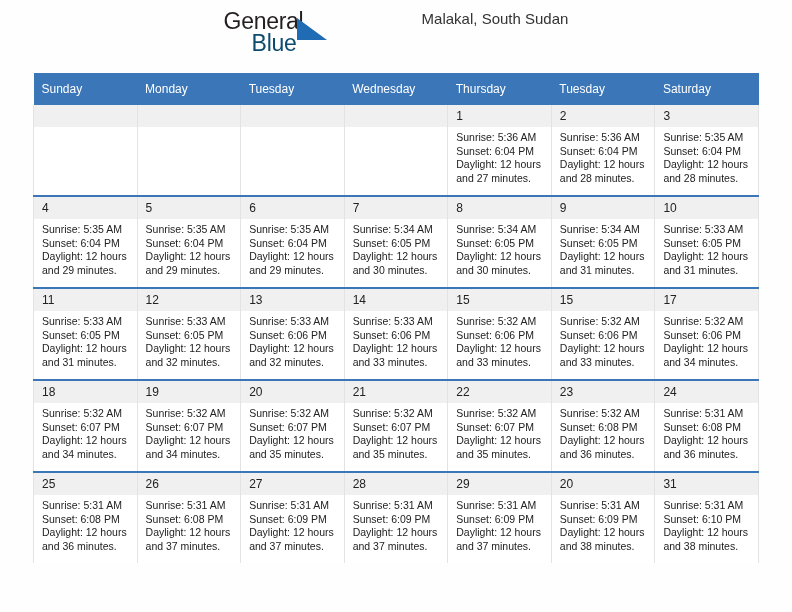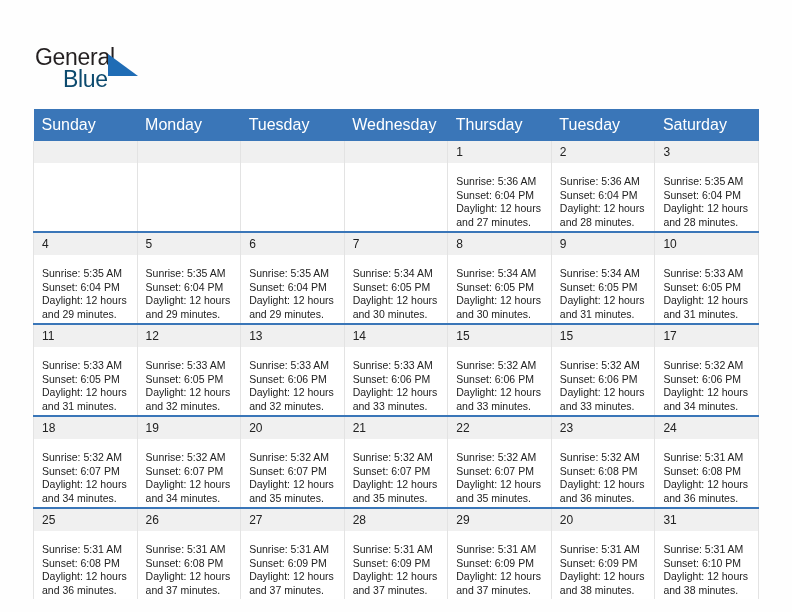--- a/index.html
+++ b/index.html
@@ -21,22 +21,21 @@
     box-sizing: border-box;
     padding: 0 33px;
   }
 
   
   .header {
     position: relative;
     height: 73px;
     display: flex;
     align-items: flex-start;
-    justify-content: flex-start;
-    margin-top: 36px;
+    justify-content: center;
   }
   .brand {
     position: relative;
     margin-top: 8px;
     width: 200px;
     height: 56px;
   }
   .brand-general {
     position: absolute;
     left: 2px;
@@ -83,21 +82,21 @@
 
   
   table.calendar {
     width: 726px;
     border-collapse: collapse;
     table-layout: fixed;
   }
   table.calendar th {
     background: #3a76b8;
     color: #ffffff;
-    font-size: 16px;
+    font-size: 12px;
     font-weight: normal;
     text-align: left;
     padding: 6px 0 6px 8px;
     height: 20px;
     border: none;
   }
   table.calendar td {
     vertical-align: top;
     padding: 0;
     height: 90px;
@@ -114,21 +113,21 @@
     font-size: 12px;
     color: #222;
     padding: 4px 0 4px 8px;
     line-height: 14px;
     height: 14px;
   }
   .daynum.empty {
     color: transparent;
   }
   .cellbody {
-    padding: 12px 8px 0 8px;
+    padding: 4px 8px 0 8px;
     font-size: 10.5px;
     line-height: 13.5px;
     color: #222;
   }
   .cellbody div {
     white-space: nowrap;
   }
 </style>
 </head>
 <body>
@@ -141,20 +140,21 @@
       <span class="brand-general">General</span>
       <span class="brand-flag">
         <svg width="30" height="22" viewBox="0 0 30 22" xmlns="http://www.w3.org/2000/svg">
           <polygon points="0,0 30,22 0,22" fill="#1f6cb5"></polygon>
         </svg>
       </span>
       <span class="brand-blue">Blue</span>
     </div>
 
     <div class="title-block">
+      <div class="cal-subtitle">Malakal, South Sudan</div>
     </div>
 
   </div>
 
   <table class="calendar">
     <thead>
       <tr>
         <th>Sunday</th>
         <th>Monday</th>
         <th>Tuesday</th>

